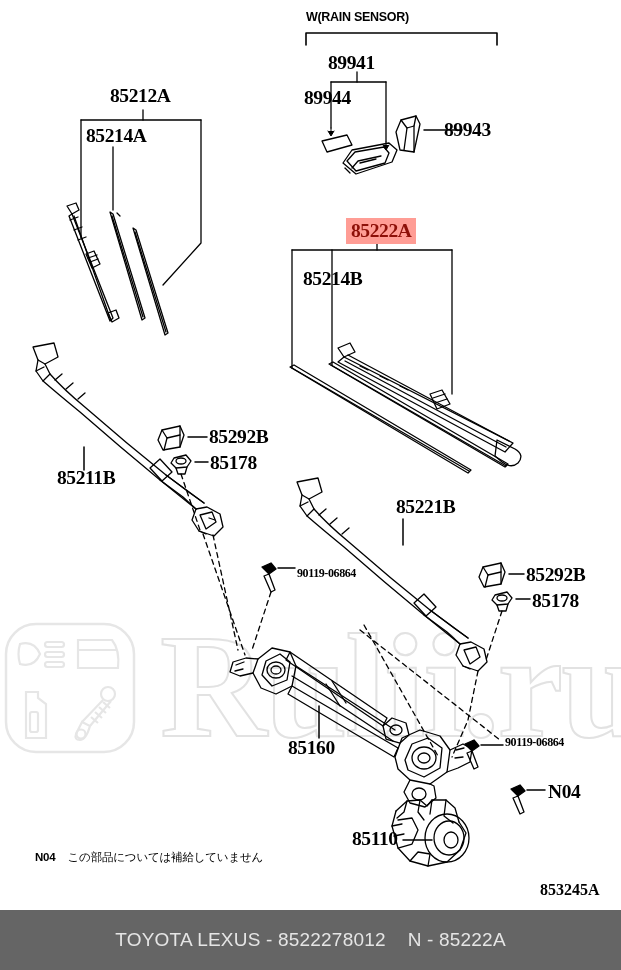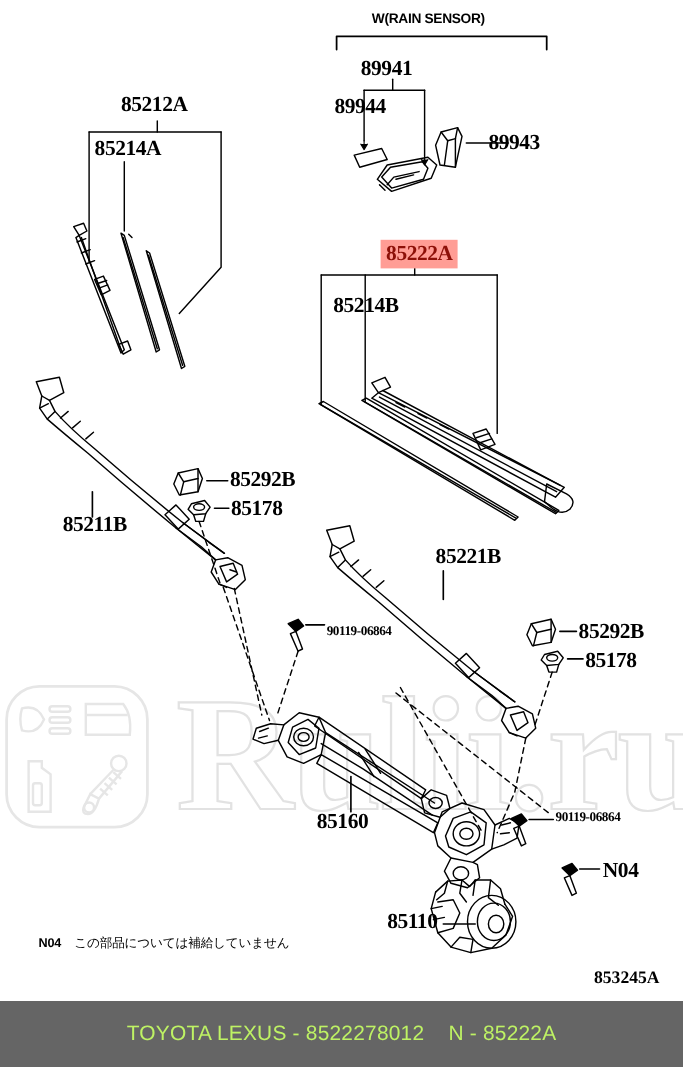--- a/index.html
+++ b/index.html
@@ -35,21 +35,21 @@
   .note{position:absolute;font-family:"Liberation Sans",sans-serif;font-weight:700;
         font-size:11.5px;color:#000;white-space:nowrap;letter-spacing:-0.2px;}
 
   .diagid{position:absolute;font-family:"Liberation Serif",serif;font-weight:700;
           font-size:16px;color:#000;letter-spacing:0px;}
 
   
   #footer{position:absolute;left:0;top:910px;width:621px;height:60px;background:#656565;}
   #footer-text{position:absolute;left:0;top:0;width:621px;height:60px;
        display:flex;align-items:center;justify-content:center;gap:0px;
-       color:#bef264;font-family:"Liberation Sans",sans-serif;font-size:19px;
+       color:#e5e5e5;font-family:"Liberation Sans",sans-serif;font-size:19px;
        letter-spacing:0.2px;font-weight:400;}
   #footer-text span{white-space:pre;}
 </style>
 </head>
 <body>
 
 <div id="stage">
 
   <div class="wm" id="wm-logo">
     <svg width="132" height="132" viewBox="0 0 132 132">
@@ -312,21 +312,21 @@
         <path d="M269 574 L275 590 L271 592 L264 576 Z"></path>
       </g>
       <path d="M278 568 L295 568" stroke-width="1.5"></path>
       <g stroke-dasharray="5 4">
         <path d="M271 592 L252 650"></path>
       </g>
 
     </g>
   </svg>
 
-  <div class="hdr" style="left:306px;top:10px;margin-left:32px;">W(RAIN SENSOR)</div>
+  <div class="hdr" style="left:306px;top:10px;">W(RAIN SENSOR)</div>
 
   <div class="lbl s20" style="left:110px;top:86px;">85212A</div>
   <div class="lbl s20" style="left:86px;top:126px;">85214A</div>
 
   <div class="lbl s20" style="left:328px;top:53px;">89941</div>
   <div class="lbl s20" style="left:304px;top:88px;">89944</div>
   <div class="lbl s20" style="left:444px;top:120px;">89943</div>
 
   <div class="lbl s20" style="left:346px;top:221px;"><span class="hl">85222A</span></div>
 

